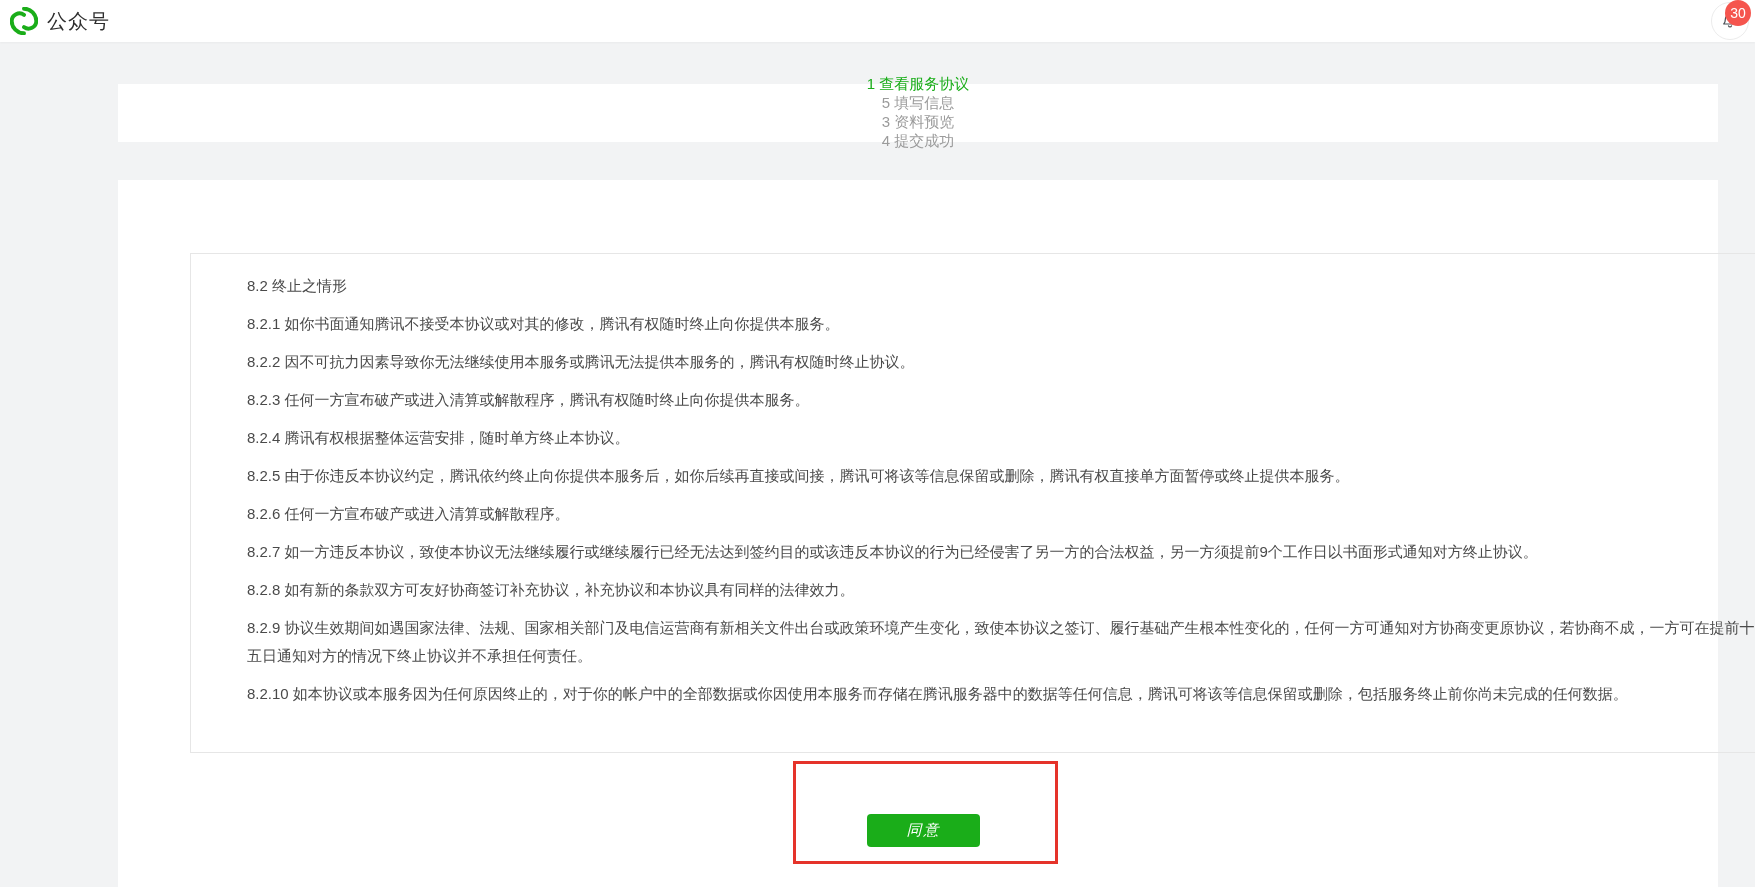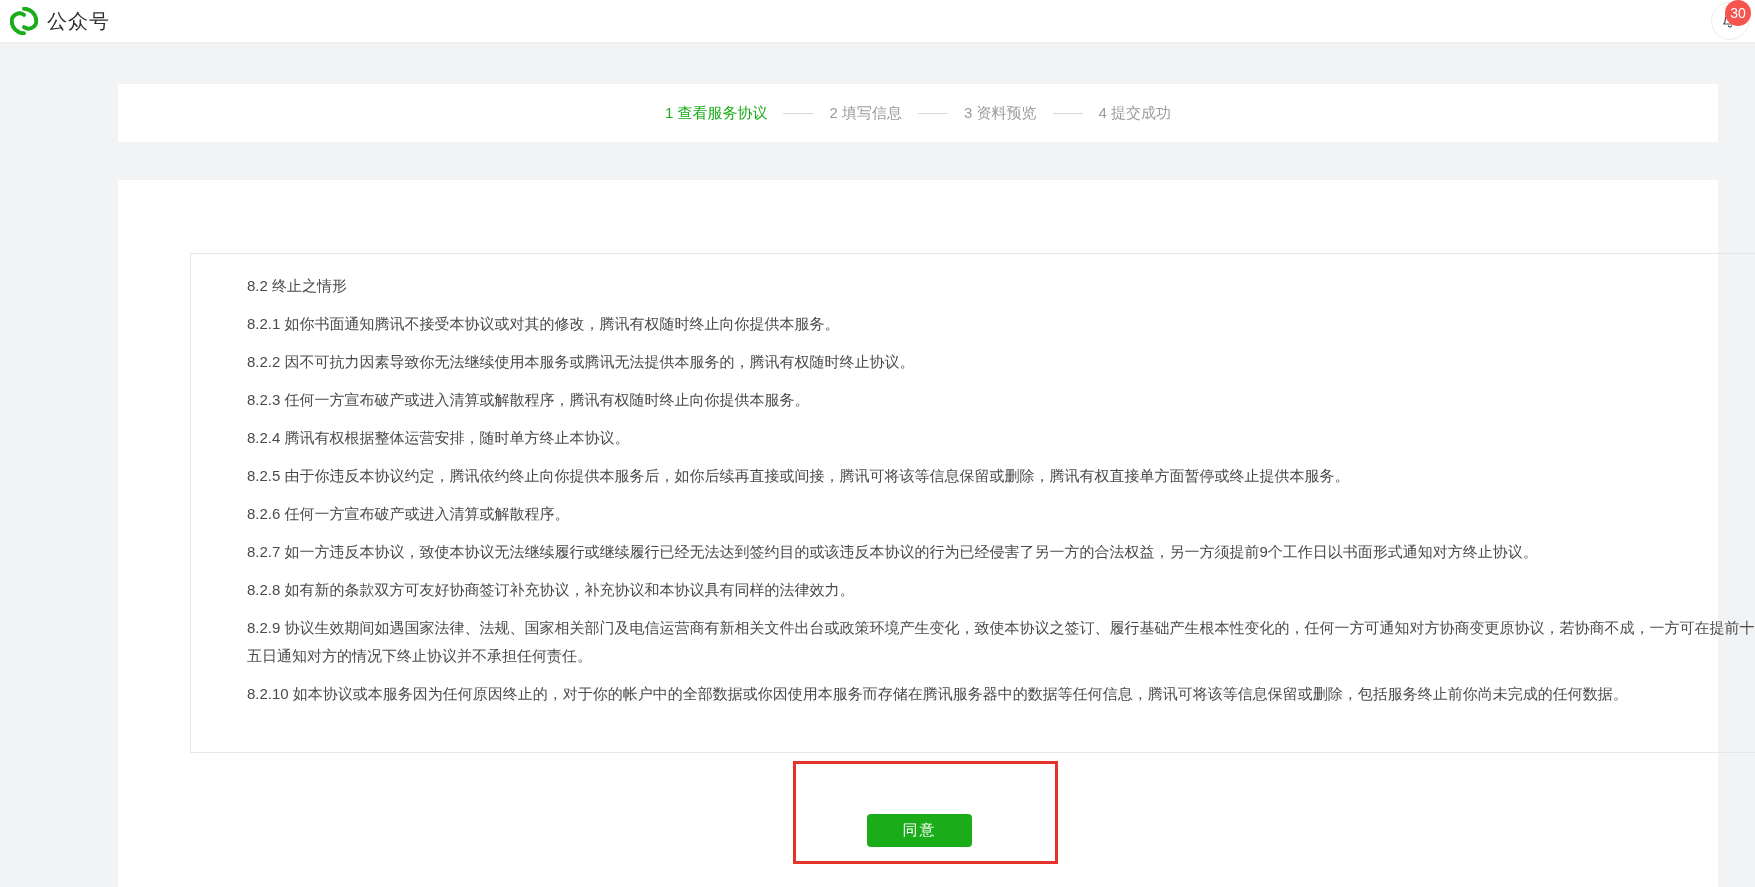--- a/index.html
+++ b/index.html
@@ -40,21 +40,21 @@
     background: #f5554e; border-radius: 13px;
     color: #fff; font-size: 14px;
     display: flex; align-items: center; justify-content: center;
     z-index: 2;
   }
 
   
   .step-card {
     position: absolute; top: 84px; left: 118px; width: 1600px; height: 58px;
     background: #ffffff;
-    display: flex; align-items: center; justify-content: center;
+    display: flex; align-items: center; justify-content: center; flex-direction: column;
   }
   .step { font-size: 15px; color: #9b9b9b; white-space: nowrap; }
   .step.active { color: #1aad19; }
   .step-sep { width: 30px; height: 1px; background: #d9d9d9; margin: 0 16px; }
 
   
   .main-card {
     position: absolute; top: 180px; left: 118px; width: 1600px; height: 707px;
     background: #ffffff;
   }
@@ -75,27 +75,28 @@
   }
 
   
   .highlight-box {
     position: absolute; left: 793px; top: 761px; width: 265px; height: 103px;
     border: 3px solid #e5332a;
     background: transparent;
     pointer-events: none;
   }
   .agree-btn {
-    position: absolute; left: 867px; top: 814px; width: 105px; height: 33px;
+    position: absolute; left: 867px; top: 814px; width: 113px; height: 33px;
     background: #1aad19; color: #ffffff; font-size: 15px;
     border: none; border-radius: 4px;
     display: flex; align-items: center; justify-content: center;
     cursor: pointer;
     font-family: "Liberation Sans", "DejaVu Sans", sans-serif;
     letter-spacing: 2px;
+    font-style: italic;
   }
 </style>
 </head>
 <body>
 
 <div class="topbar">
   <div class="brand">
     <span>
       <svg viewBox="0 0 100 100" fill="none">
         <path d="M50 6 A44 44 0 0 1 94 50 A28 28 0 0 1 50 72" stroke="#1aad19" stroke-width="14" stroke-linecap="round"></path>
@@ -113,21 +114,21 @@
         <line x1="12" y1="2.6" x2="12" y2="4.2"></line>
       </svg>
     </span>
   </div>
   <div class="notif-badge">30</div>
 </div>
 
 <div class="step-card">
   <span class="step active">1 查看服务协议</span>
   <span class="step-sep"></span>
-  <span class="step">2 填写信息</span>
+  <span class="step">5 填写信息</span>
   <span class="step-sep"></span>
   <span class="step">3 资料预览</span>
   <span class="step-sep"></span>
   <span class="step">4 提交成功</span>
 </div>
 
 <div class="main-card">
   <div class="agreement-box">
     <p>8.2 终止之情形</p>
     <p>8.2.1 如你书面通知腾讯不接受本协议或对其的修改，腾讯有权随时终止向你提供本服务。</p>

